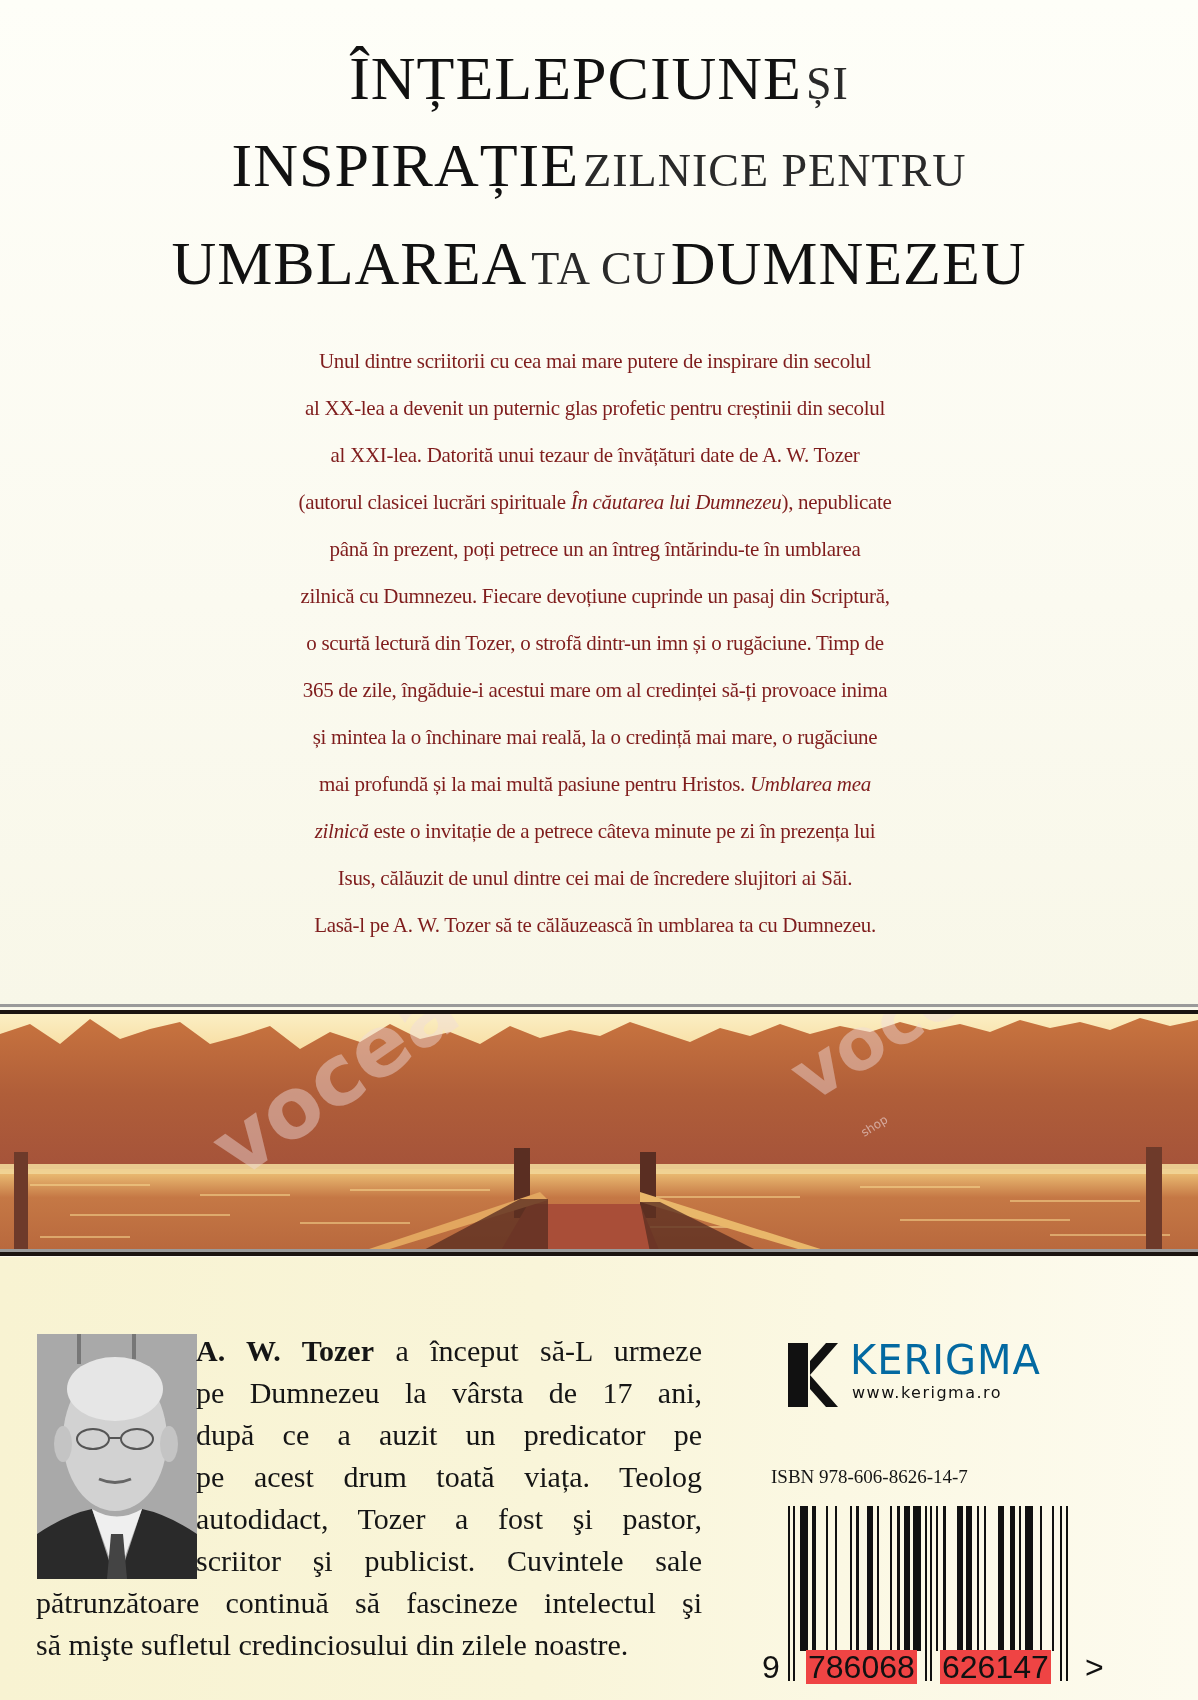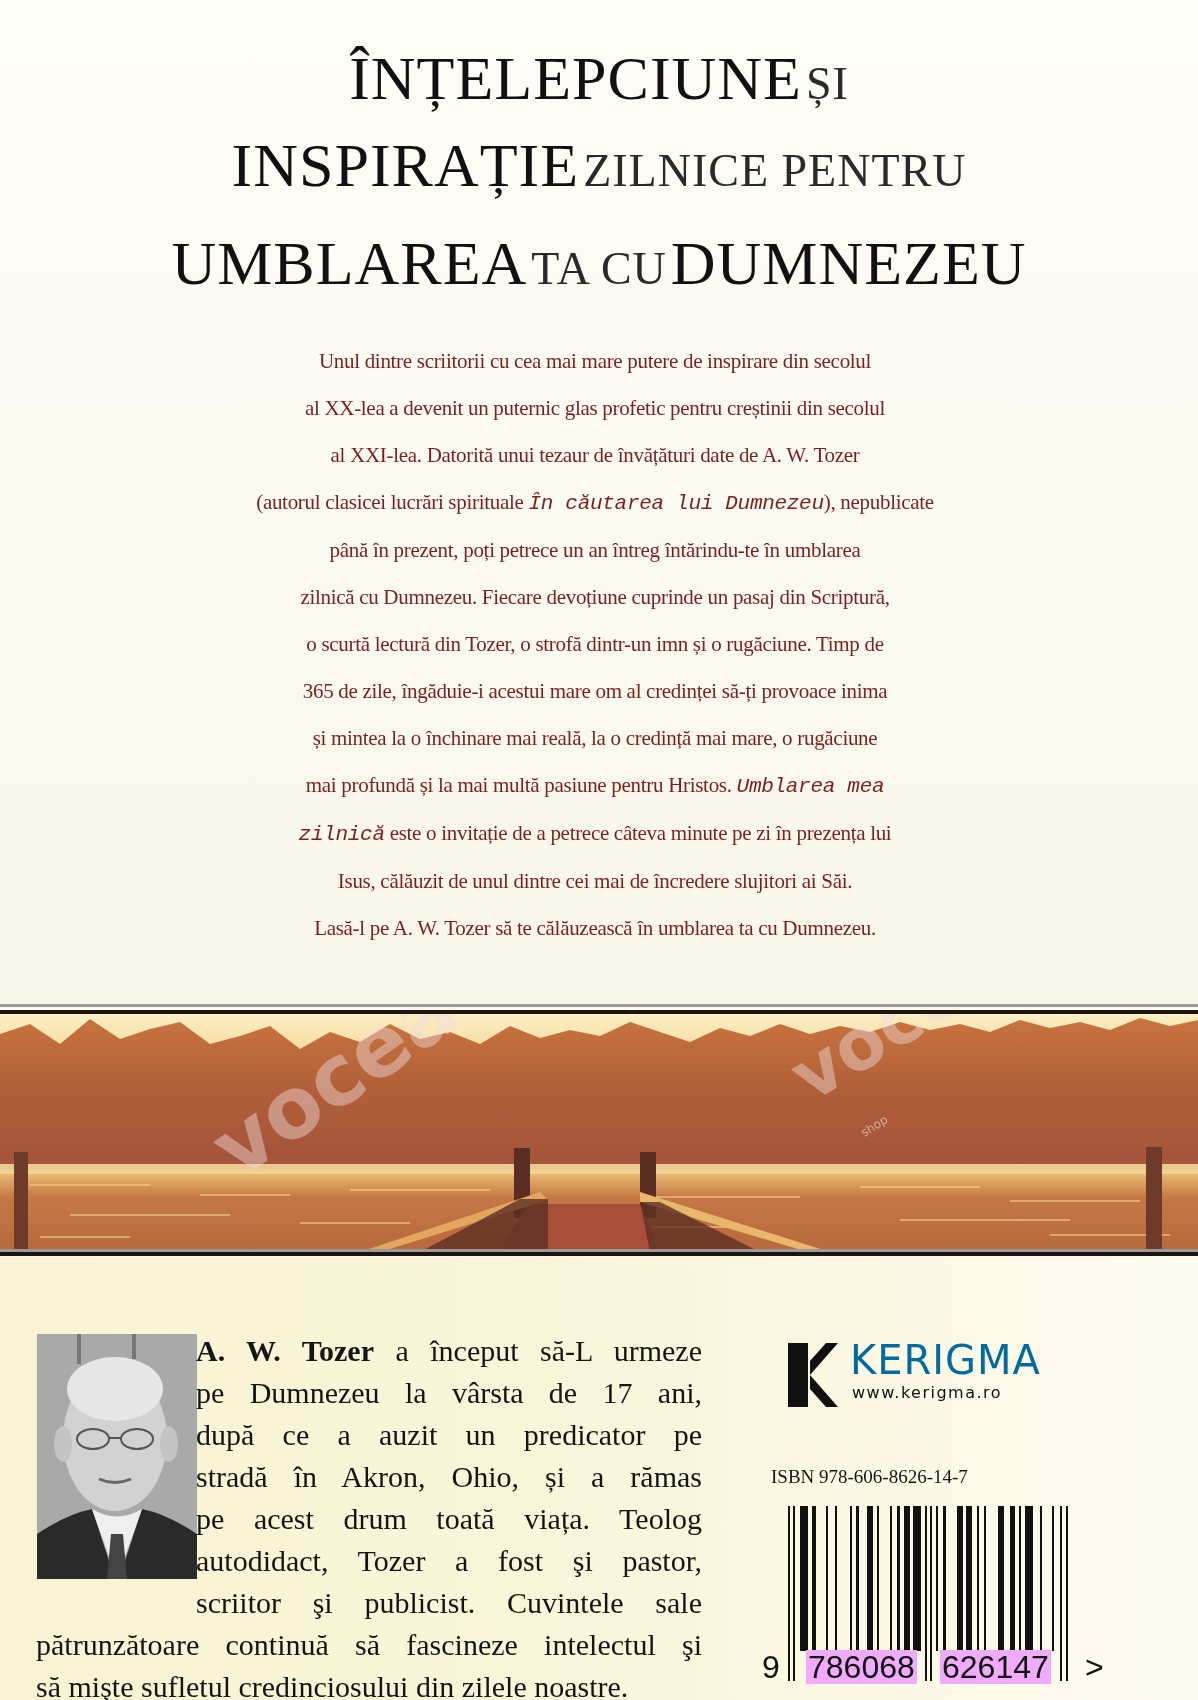--- a/index.html
+++ b/index.html
@@ -31,21 +31,21 @@
   .t3 { top: 228px; }
 
   
   .desc {
     position: absolute; left: 20px; top: 338px; width: 1150px;
     text-align: center; font-size: 21px; line-height: 47px;
     font-family: "Liberation Serif", serif; color: #7f1d1d;
     letter-spacing: -0.3px;
   }
   .desc .line { display: block; white-space: nowrap; }
-  .desc i { font-style: italic; font-family: Liberation Mono, monospace; }
+  .desc i { font-style: italic; }
 
   
   .rule {
     position: absolute; left: 0; width: 1198px; height: 3px; background: #9a9a9a;
   }
   .rule.r1 { top: 1004px; }
   .rule.r2 { top: 1249px; }
   .photo {
     position: absolute; left: 0; top: 1010px; width: 1198px; height: 238px;
     border-top: 4px solid #1b1410; border-bottom: 4px solid #1b1410;
@@ -92,21 +92,21 @@
   }
   .isbn {
     position: absolute; left: 771px; top: 1466px; font-size: 19px;
     font-family: "Liberation Serif", serif; color: #151515; white-space: nowrap;
   }
   .barcode {
     position: absolute; left: 780px; top: 1506px; width: 330px; height: 180px;
   }
   .barcode-digits {
     position: absolute; top: 1650px; font-family: "Liberation Sans", sans-serif;
-    font-size: 32px; color: #111; background: #f0abfc; line-height: 34px; padding: 0 2px;
+    font-size: 32px; color: #111; background: #ef4444; line-height: 34px; padding: 0 2px;
   }
   .bd-first { left: 760px; background: transparent; }
   .bd-g1 { left: 806px; }
   .bd-g2 { left: 940px; }
   .bd-arrow { left: 1083px; background: transparent; }
 </style>
 </head>
 <body>
 
 <div class="top-bg"></div>
@@ -216,21 +216,20 @@
     <path d="M160,245 L160,200 Q130,180 105,175 L82,245 Z" fill="#2a2a2a"></path>
     <path d="M55,175 L80,245 L105,175 Q80,190 55,175 Z" fill="#efefef"></path>
     <polygon points="74,200 86,200 90,245 70,245" fill="#444"></polygon>
   </svg>
 </div>
 
 <div class="bio">
   <span class="line indent"><b>A. W. Tozer</b><span> a început să-L urmeze</span></span>
   <span class="line indent">pe Dumnezeu la vârsta de 17 ani,</span>
   <span class="line indent">după ce a auzit un predicator pe</span>
-  <span class="line indent">stradă în Akron, Ohio, și a rămas</span>
   <span class="line indent">pe acest drum toată viața. Teolog</span>
   <span class="line indent">autodidact, Tozer a fost şi pastor,</span>
   <span class="line indent">scriitor şi publicist. Cuvintele sale</span>
   <span class="line">pătrunzătoare continuă să fascineze intelectul şi</span>
   <span class="line last">să mişte sufletul credinciosului din zilele noastre.</span>
 </div>
 
 <div class="publisher">
   <svg class="k-logo" viewBox="0 0 52 64">
     <rect x="0" y="0" width="20" height="64" fill="#111"></rect>

